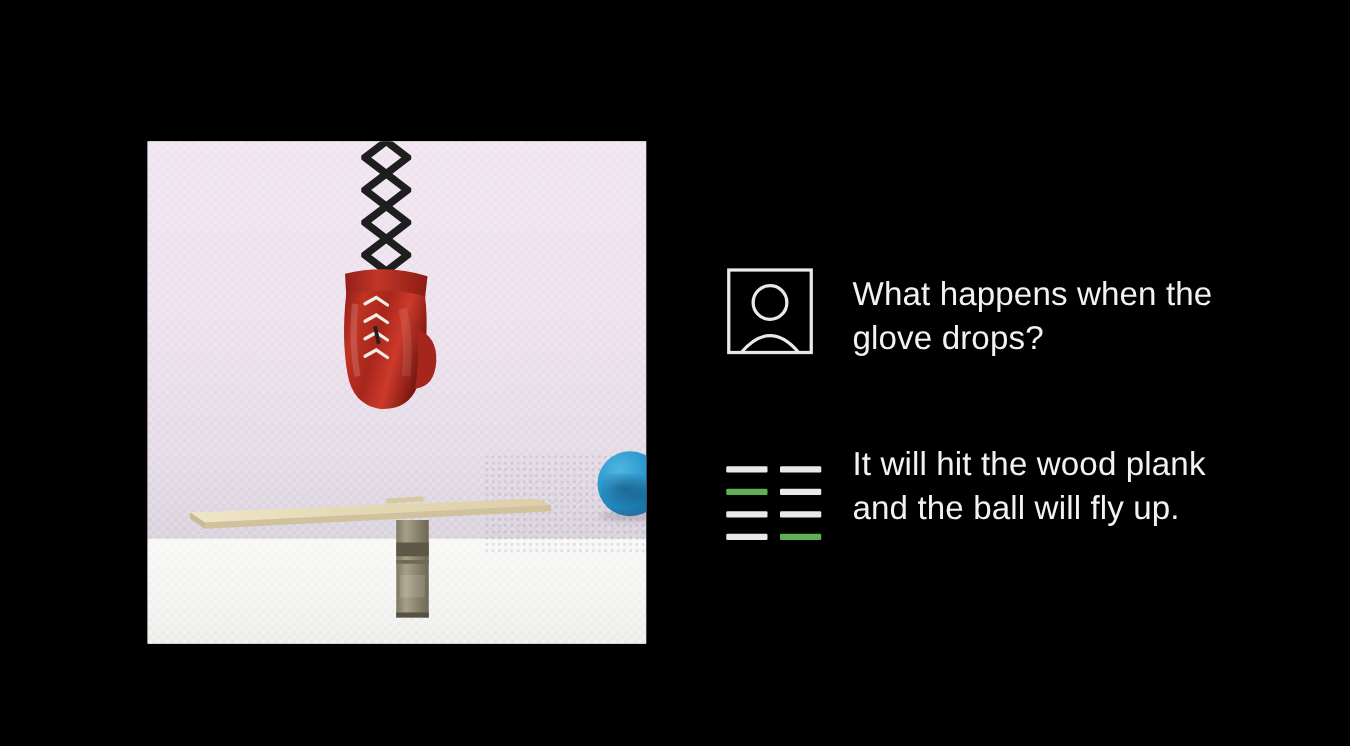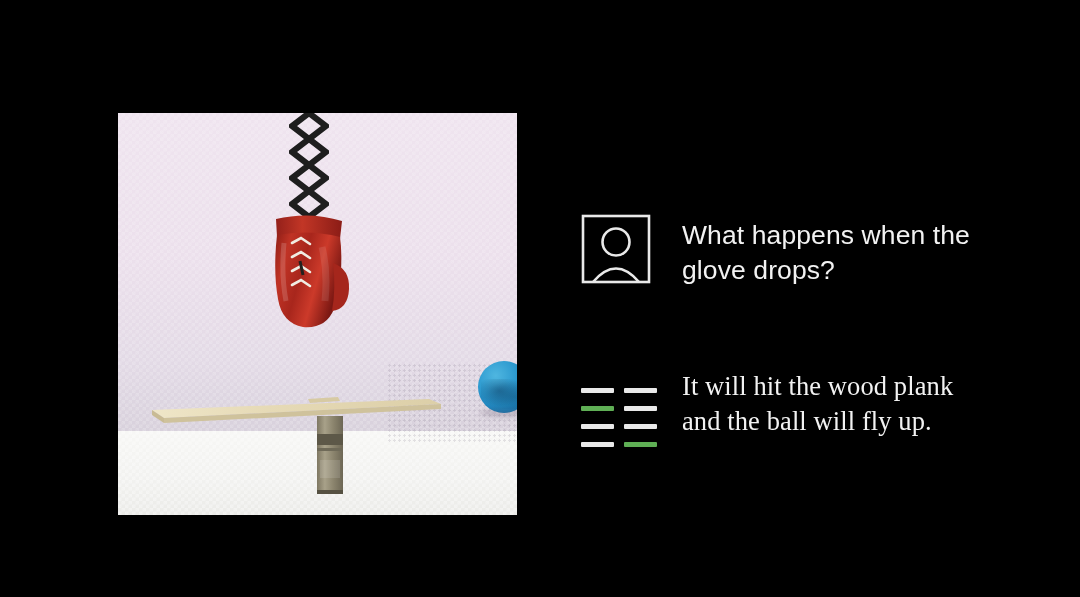--- a/index.html
+++ b/index.html
@@ -109,21 +109,21 @@
     position: absolute;
     left: 580px;
     top: 213px;
     width: 440px;
   }
   .qa-row {
     display: flex;
     align-items: flex-start;
     gap: 22px;
   }
-  .qa-row + .qa-row { margin-top: 71px; font-family: Liberation Serif, serif; }
+  .qa-row + .qa-row { margin-top: 56px; }
   .qa-icon {
     flex: 0 0 auto;
     width: 80px;
     height: 80px;
     position: relative;
   }
   .qa-text {
     color: #f2f2f2;
     font-size: 26.5px;
     line-height: 35px;

